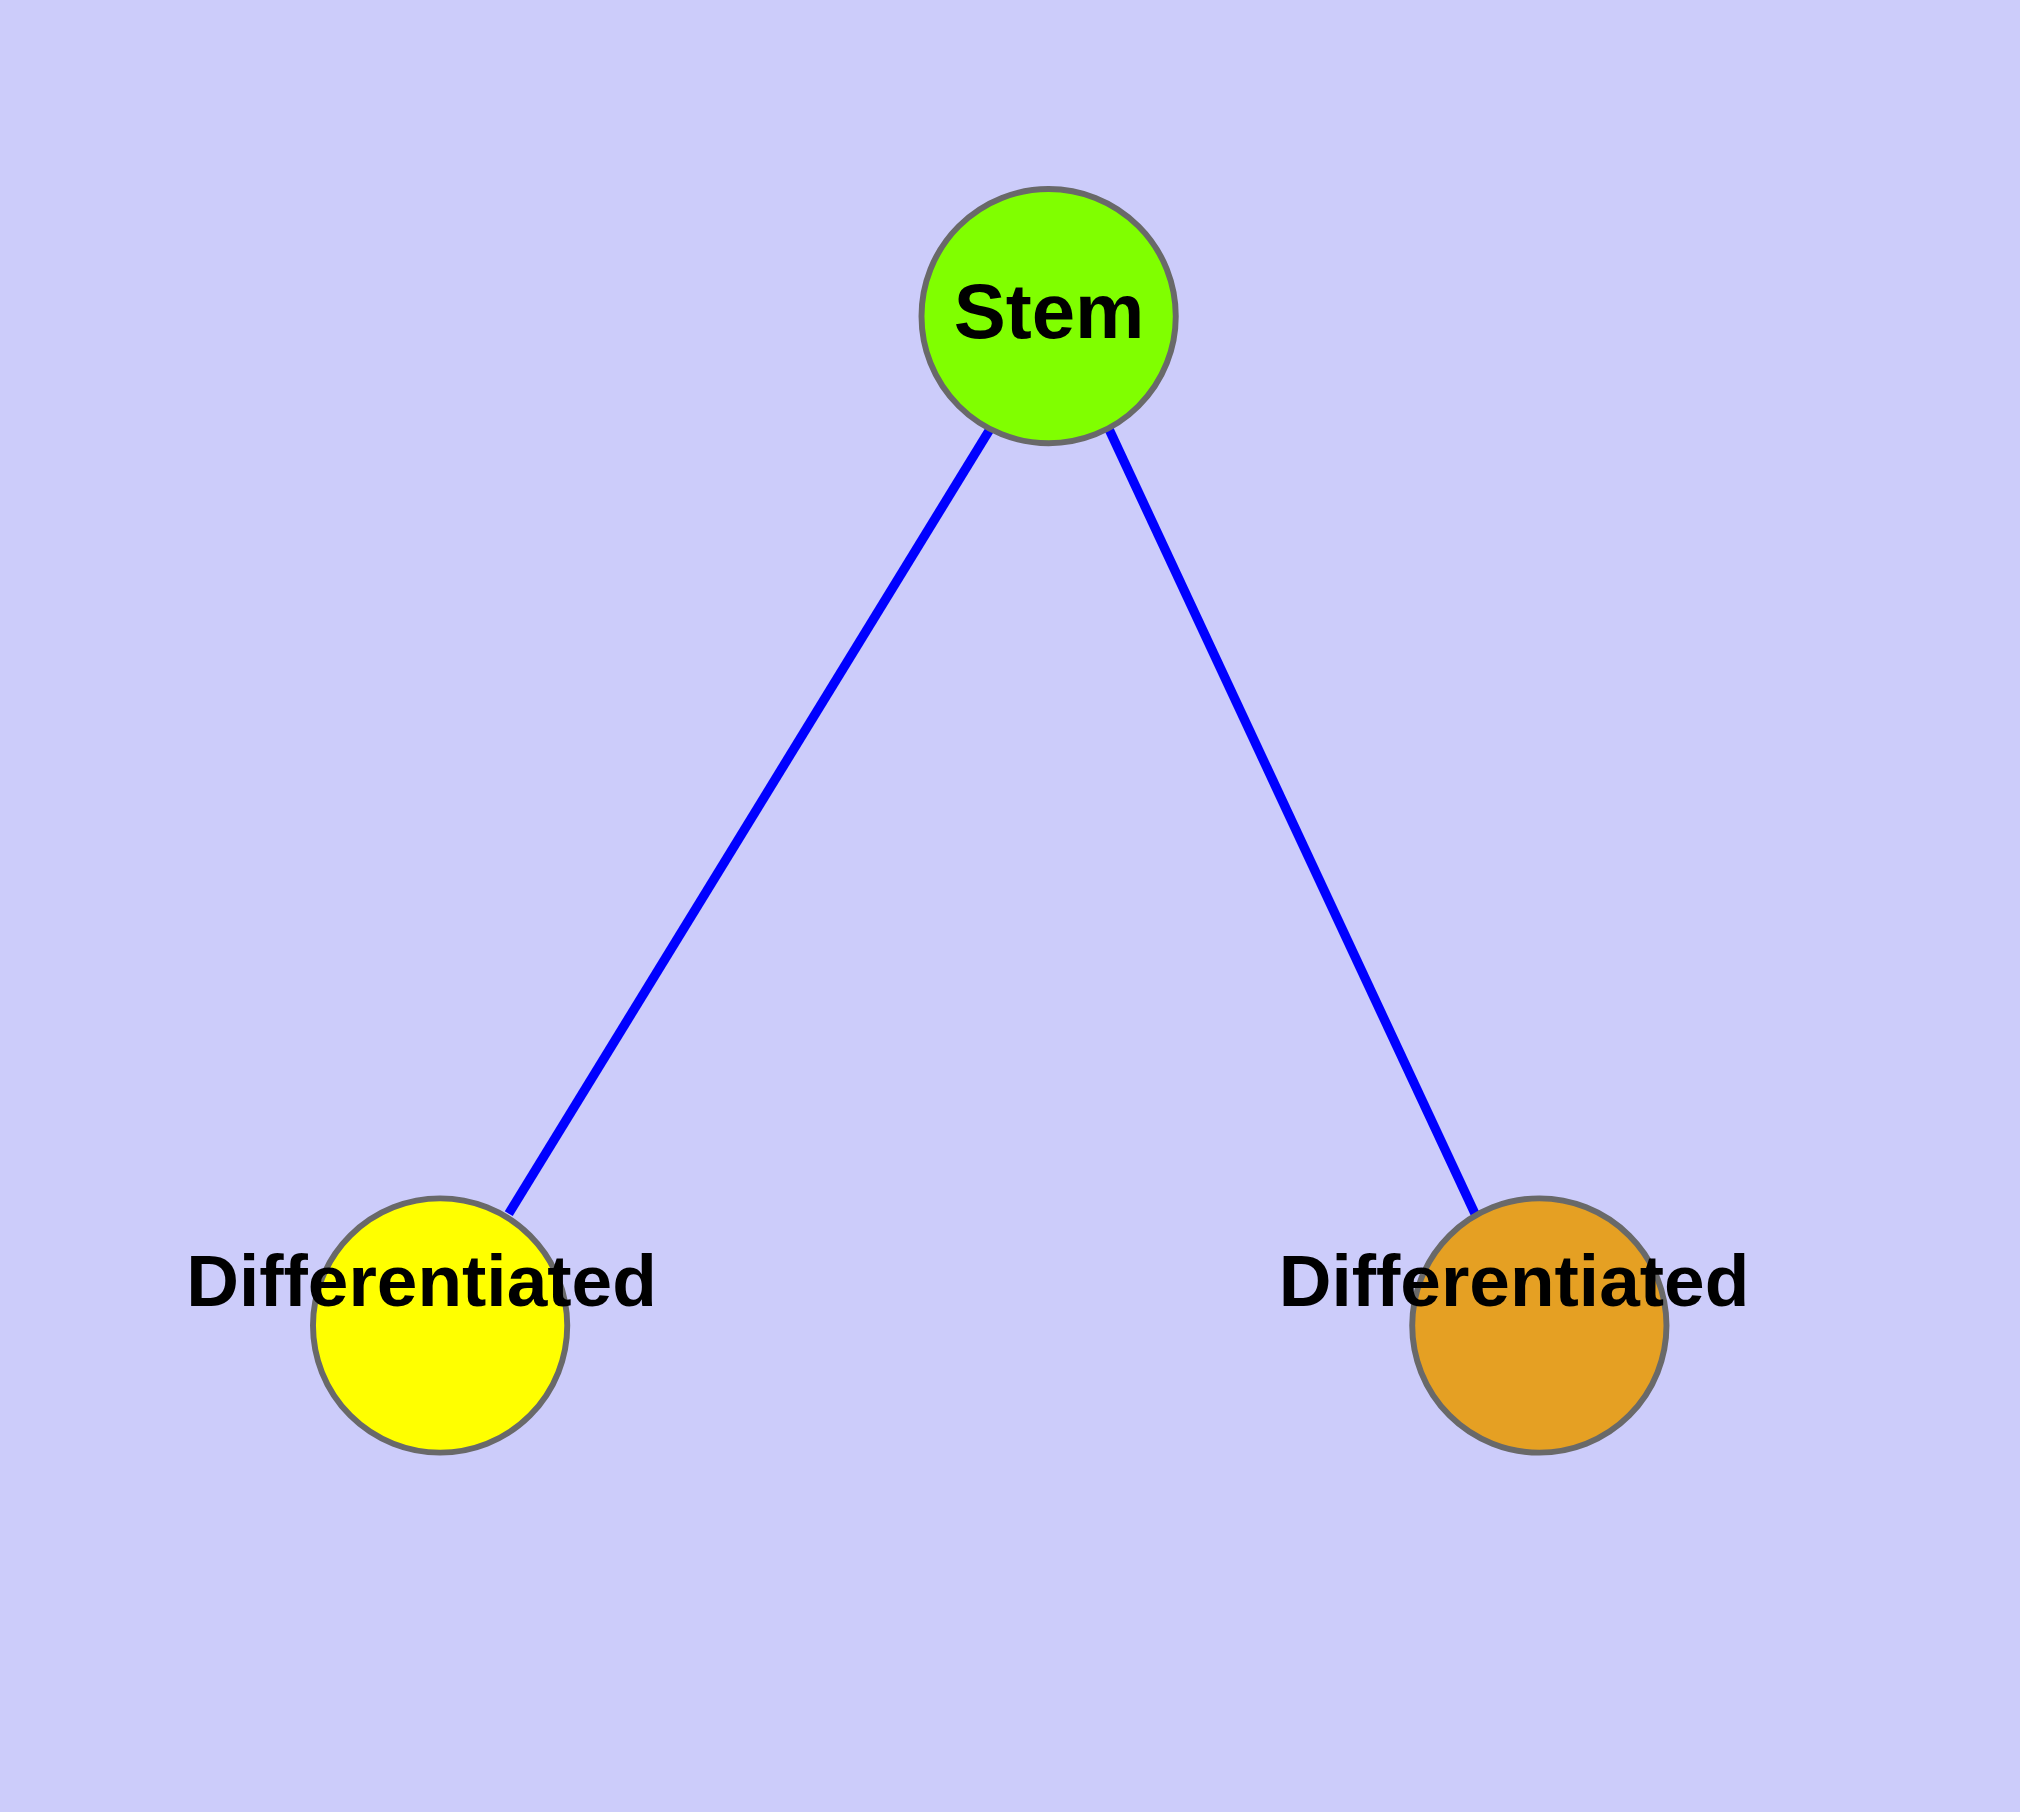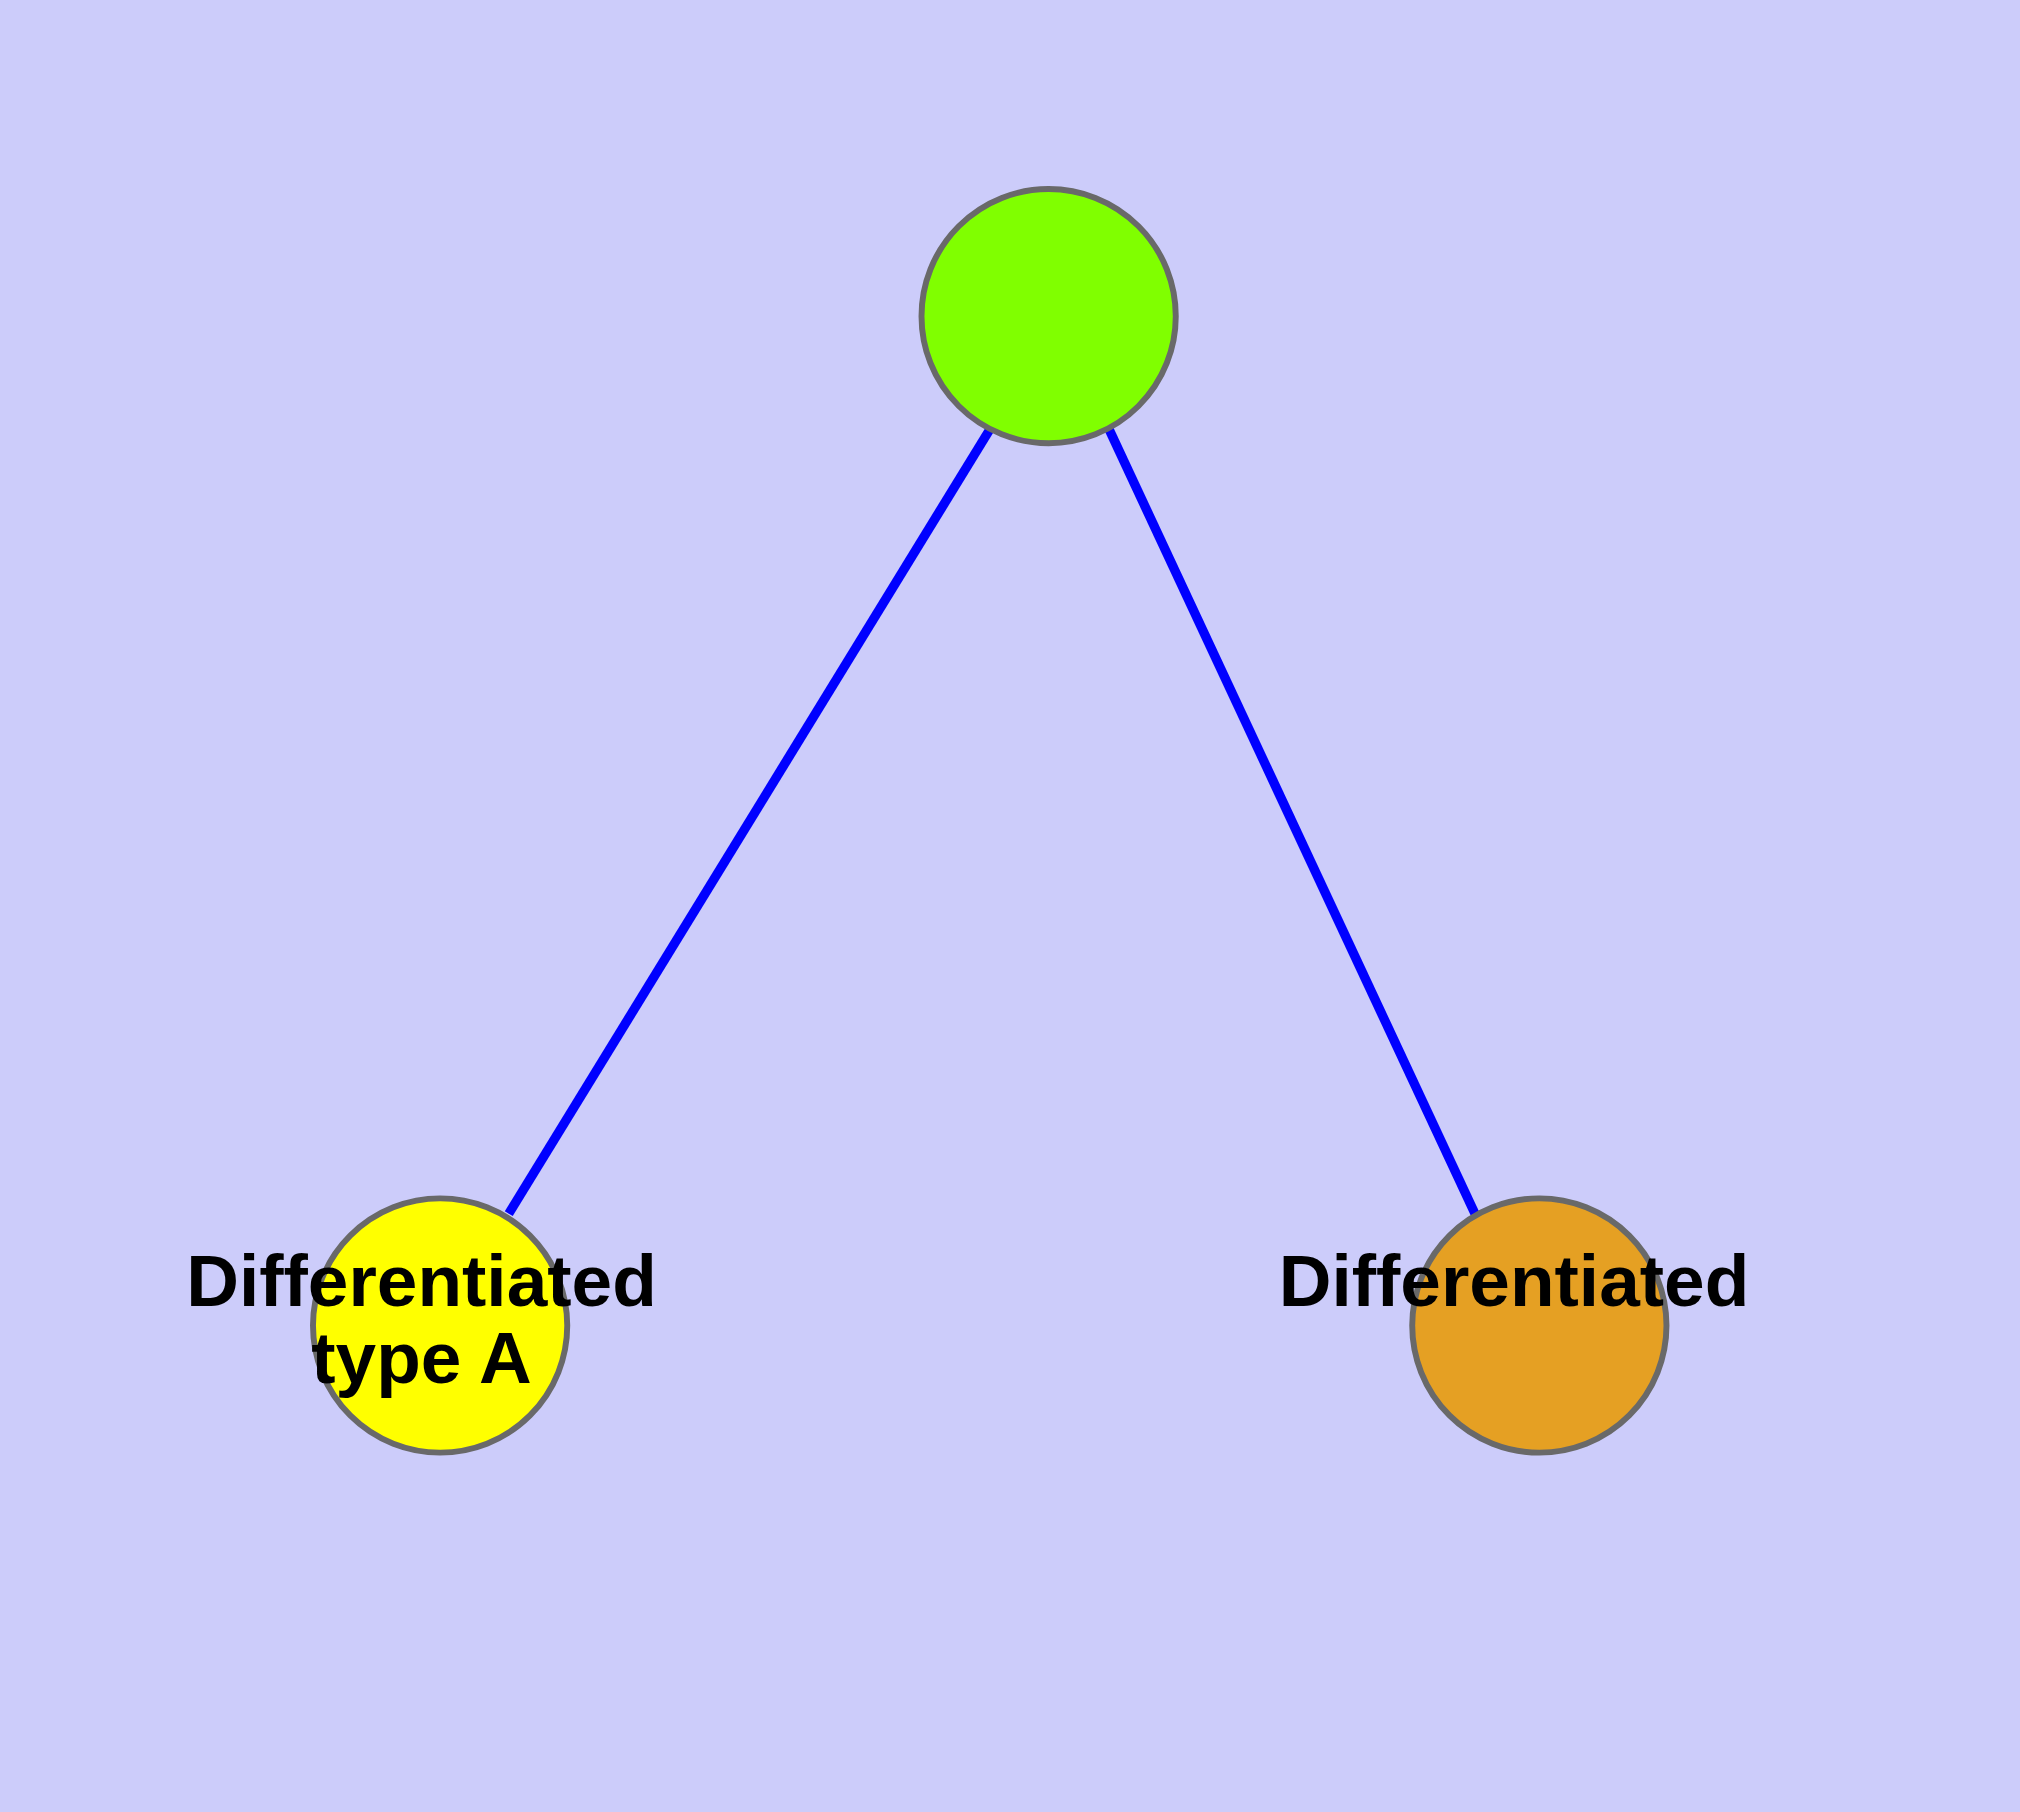--- a/index.html
+++ b/index.html
@@ -64,24 +64,26 @@
       <line id="edge-1" stroke-linecap="butt" x1="1308" y1="506" x2="1740" y2="1432" stroke="#0000ff" stroke-width="11"></line>
     </g>
 
     <g>
       <circle id="node-0" cx="1237" cy="373" r="150" fill="#80ff00" stroke="#696969" stroke-width="7"></circle>
       <circle id="node-1" cx="519" cy="1564" r="150" fill="#ffff00" stroke="#696969" stroke-width="7"></circle>
       <circle id="node-2" cx="1816" cy="1564" r="150" fill="#e5a023" stroke="#696969" stroke-width="7"></circle>
     </g>
   </svg>
 
+  <div class="node-label" id="label-stem">
+    <span>Stem</span>
+  </div>
 
   <div class="node-label" id="label-type-a">
     <span>Differentiated</span><br>
-    <span>type A</span>
   </div>
 
   <div class="node-label" id="label-type-b">
     <span>Differentiated</span><br>
   </div>
 
 </div>
 
 
 </body></html>

